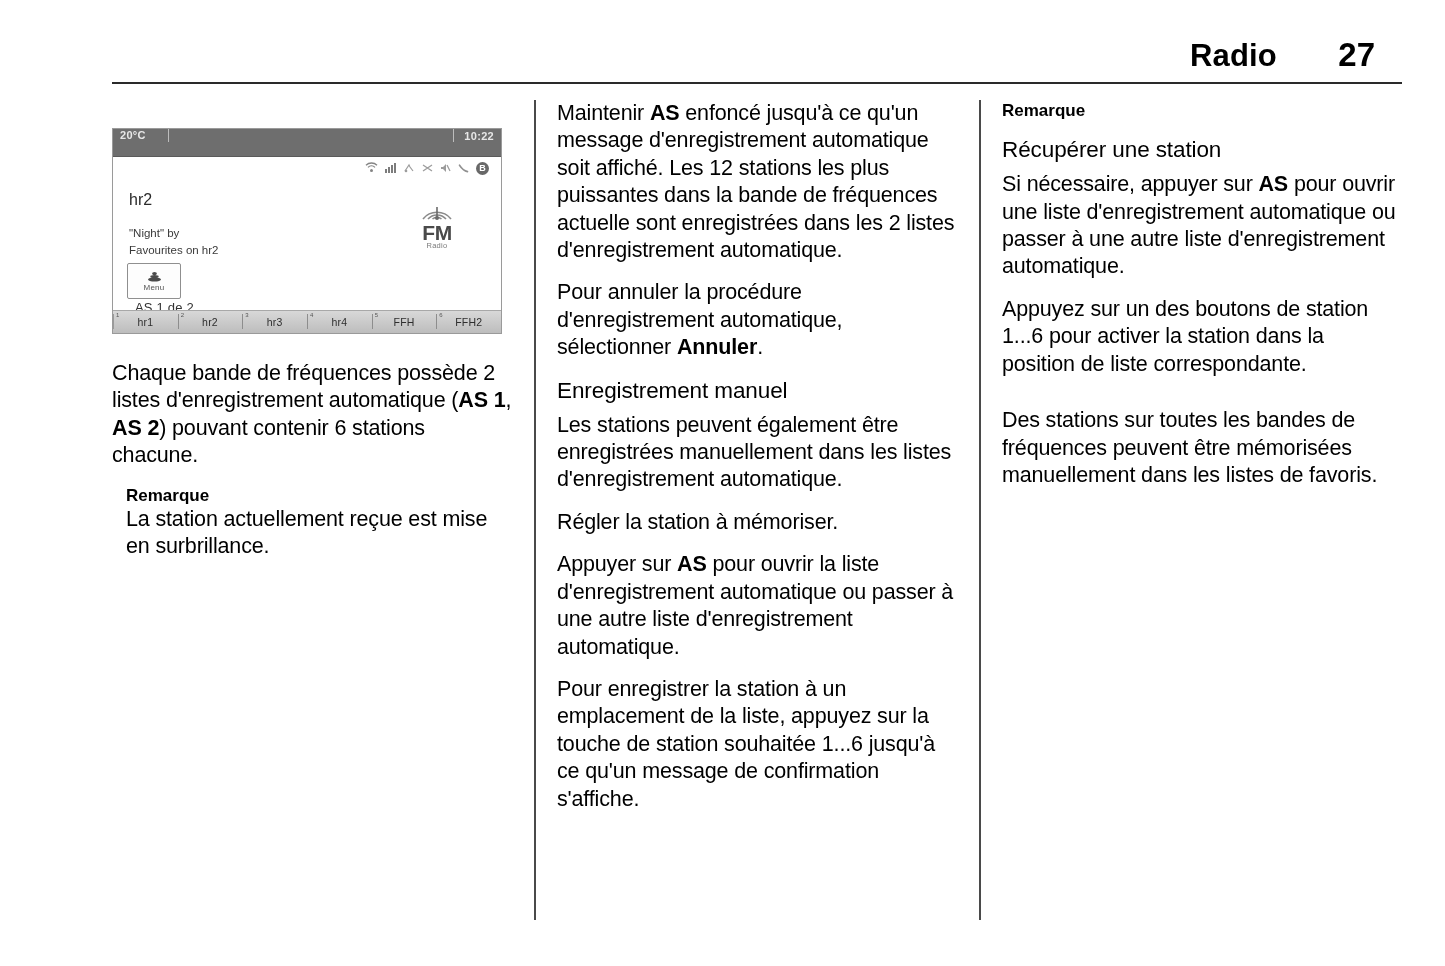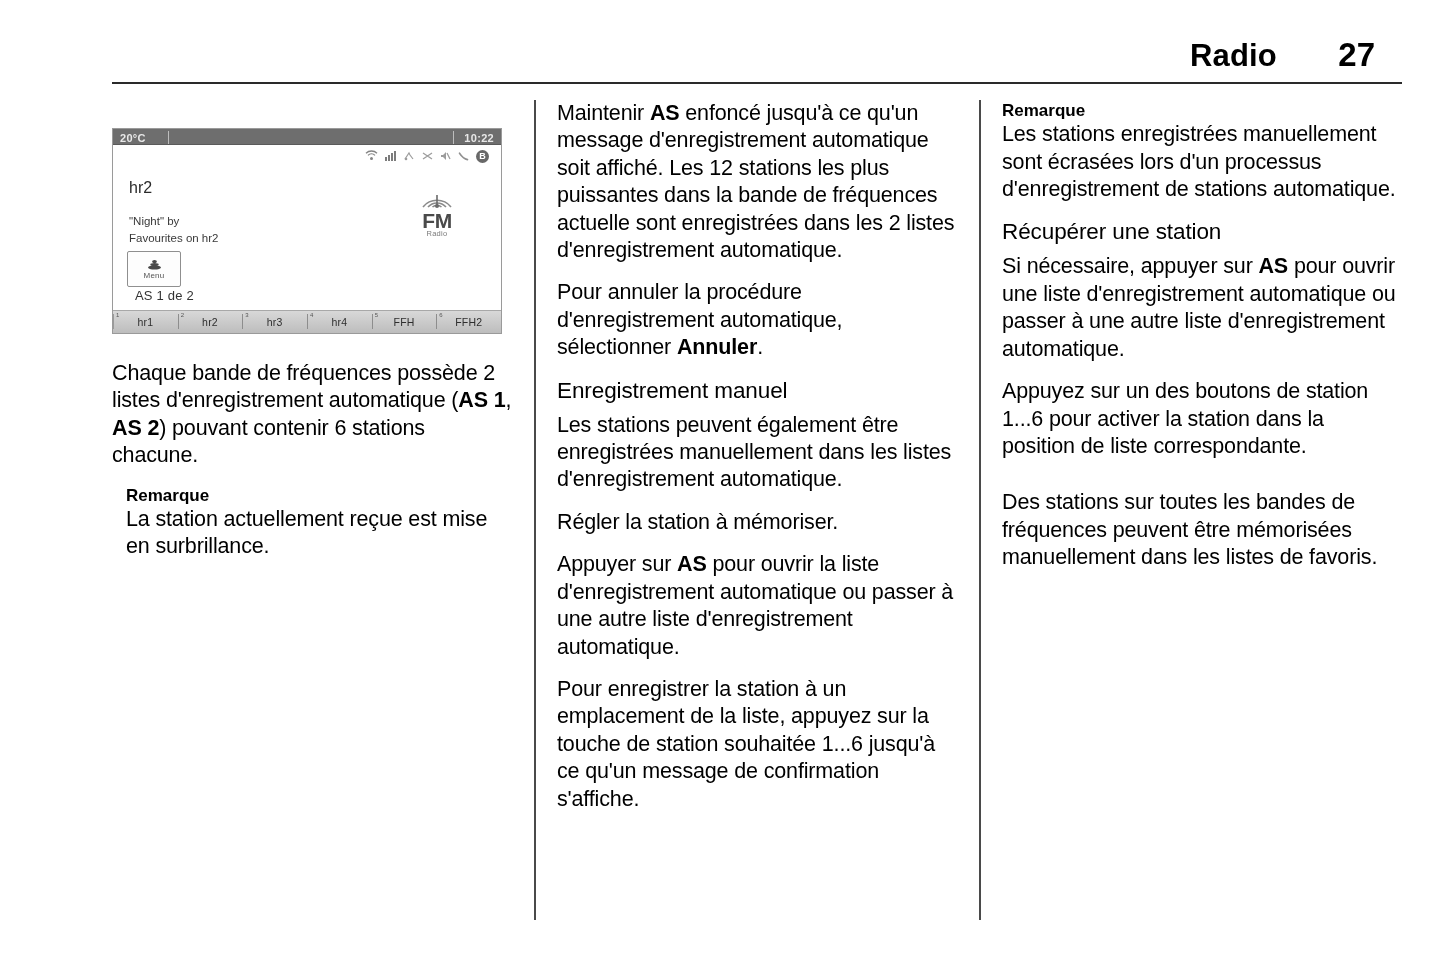--- a/index.html
+++ b/index.html
@@ -125,25 +125,25 @@
   .device {
     width: 390px;
     height: 206px;
     border: 1px solid #9a9a9a;
     background: #ffffff;
     box-sizing: border-box;
     position: relative;
     font-family: "Liberation Sans", sans-serif;
   }
   .dev-statusbar {
-    height: 16px;
+    height: 28px;
     background: #6e6e6e;
     border-bottom: 1px solid #5a5a5a;
     display: flex;
-    align-items: flex-end;
+    align-items: flex-start;
     color: #e8e8e8;
     font-size: 11px;
     font-weight: bold;
     padding: 0 7px;
     box-sizing: border-box;
     position: relative;
   }
   .dev-temp { letter-spacing: 0.3px; }
   .dev-tick {
     width: 1px;
@@ -460,21 +460,20 @@
     <p class="body">Pour enregistrer la station à un emplacement de la liste, appuyez sur la touche de station souhaitée 1...6 jusqu'à ce qu'un message de confirmation s'affiche.</p>
   </div>
 
   <div class="col-sep">
       <i></i>
     </div>
 
   <div class="col">
     <div class="note flush">
       <div class="note-title">Remarque</div>
-      <div class="note-body">Les stations enregistrées manuellement sont écrasées lors d'un processus d'enregistrement de stations automatique.</div>
     </div>
 
     <h2 class="sub">Récupérer une station</h2>
 
     <p class="body">
       <span>Si nécessaire, appuyer sur </span><b>AS</b><span> pour ouvrir une liste d'enregistrement automatique ou passer à une autre liste d'enregistrement automatique.</span>
     </p>
 
     <p class="body">Appuyez sur un des boutons de station 1...6 pour activer la station dans la position de liste correspondante.</p>
 

